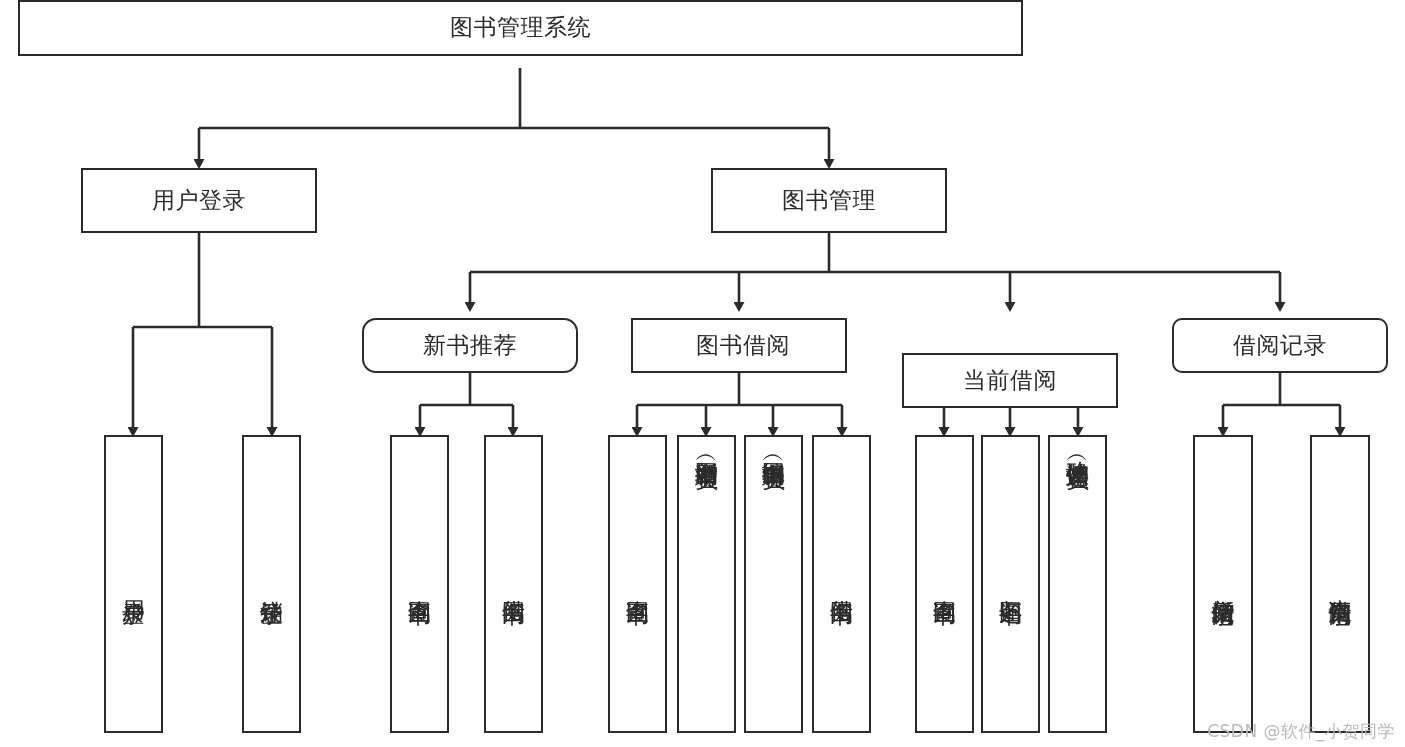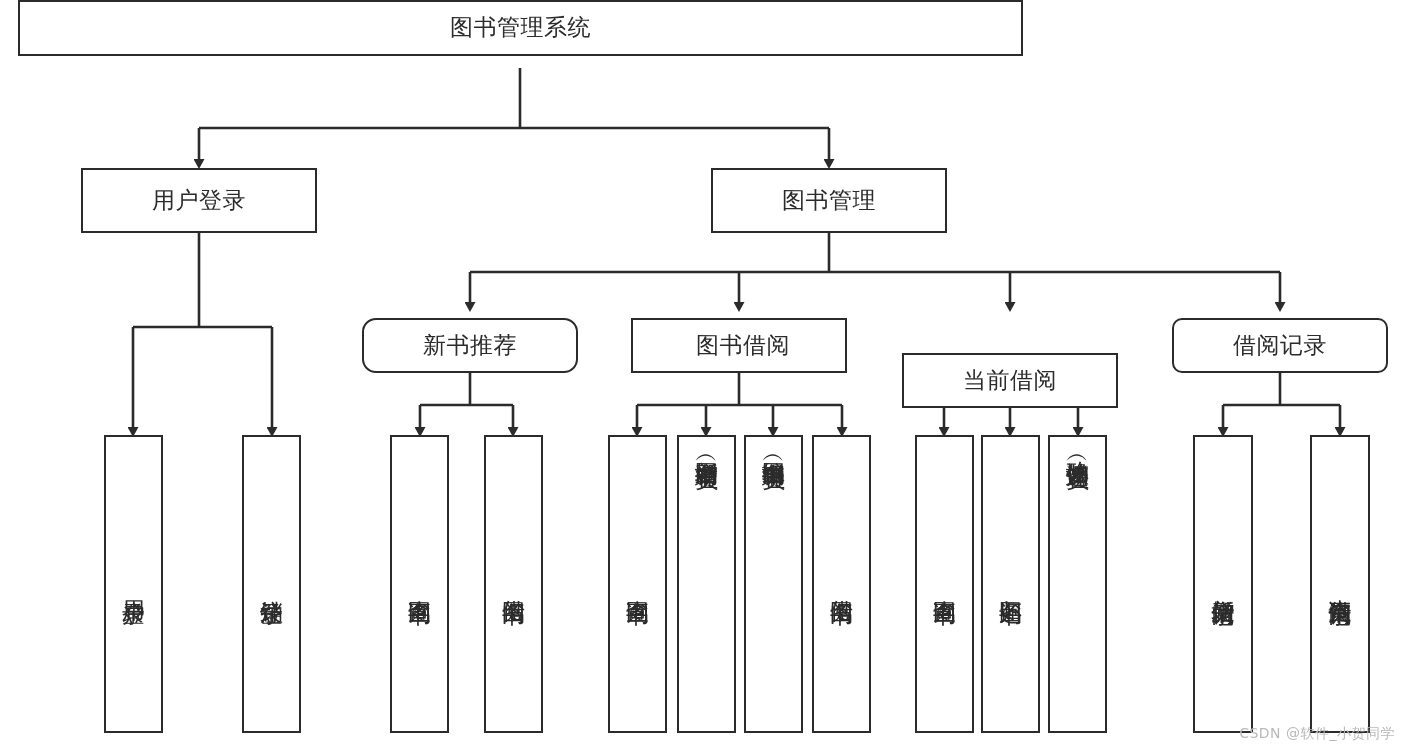--- a/index.html
+++ b/index.html
@@ -61,21 +61,21 @@
     letter-spacing: 1px;
   }
   .node.v.centered {
     align-items: center;
     padding-top: 0;
   }
   .watermark {
     position: absolute;
     right: 10px;
     bottom: 4px;
-    font-size: 14px;
+    font-size: 17px;
     color: #b9b9b9;
     white-space: nowrap;
     letter-spacing: 0.5px;
   }
 </style>
 </head>
 <body>
 
 <div id="canvas">
 

